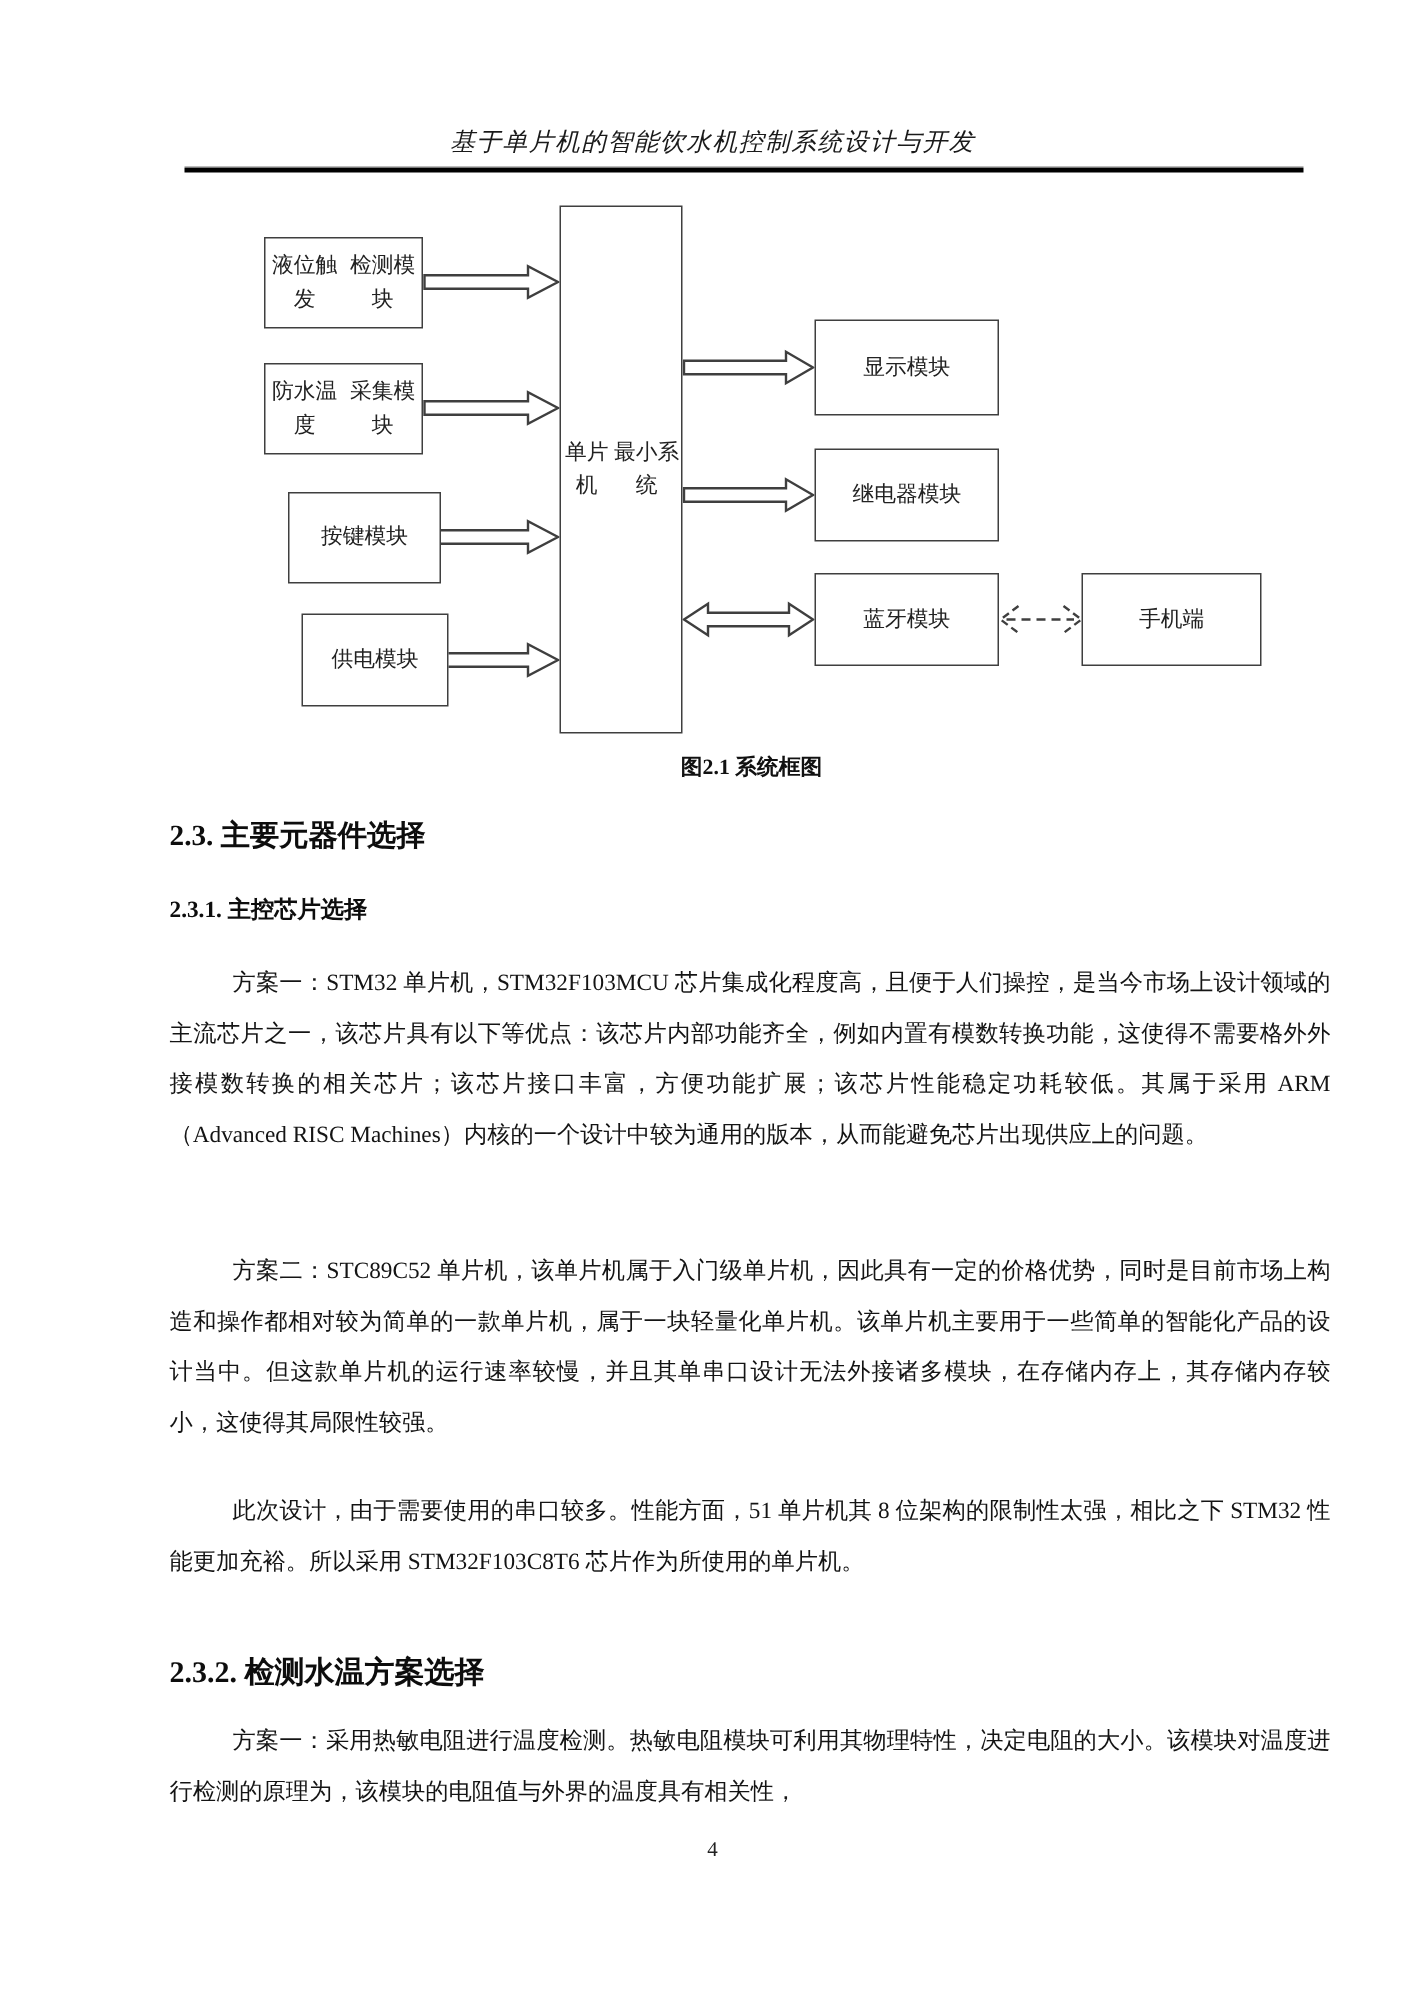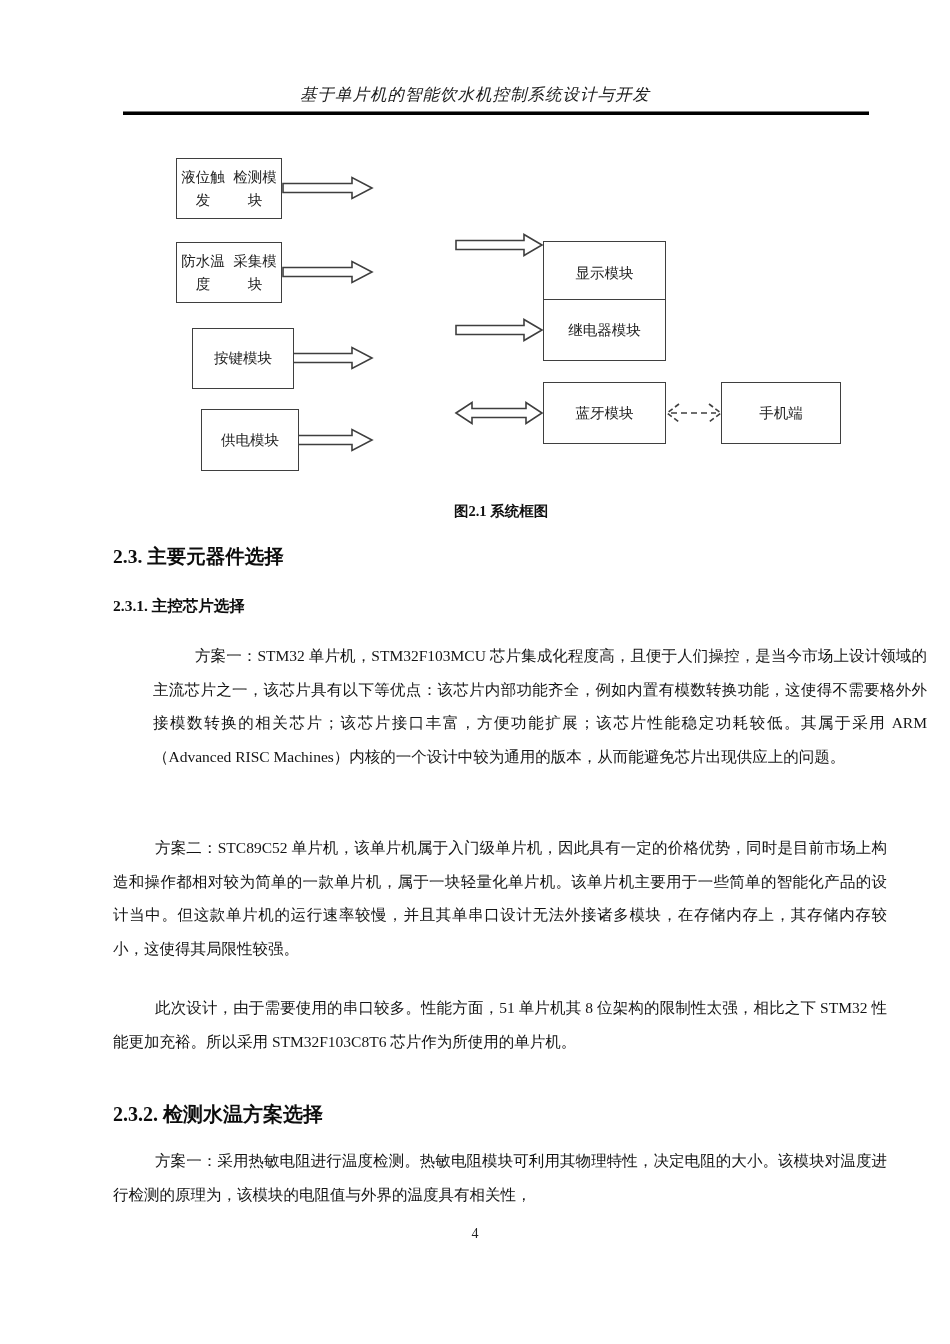--- a/index.html
+++ b/index.html
@@ -24,21 +24,21 @@
   .dbox {
     position:absolute; border:1.5px solid #3f3f3f; background:#fff;
     display:flex; flex-direction:row; align-items:center; justify-content:center;
     font-size:14.5px; line-height:1.55; text-align:center; color:#222;
   }
   .box-liquid    { left:176px; top:158px; width:106px; height:61px; }
   .box-temp      { left:176px; top:242px; width:106px; height:61px; }
   .box-key       { left:192px; top:328px; width:102px; height:61px; }
   .box-power     { left:176px; top:409px; width:98px; height:62px;margin-left:25px; }
   .box-mcu       { left:373px; top:137px; width:82px;  height:352px; }
-  .box-display   { left:543px; top:213px; width:123px; height:64px;margin-top:28px; }
+  .box-display   { left:543px; top:213px; width:123px; height:64px; }
   .box-relay     { left:543px; top:299px; width:123px; height:62px; }
   .box-bluetooth { left:543px; top:382px; width:123px; height:62px; }
   .box-phone     { left:721px; top:382px; width:120px; height:62px; }
   .fig-caption {
     position:absolute; top:502px; left:0; width:100%; margin-left:26px;
     text-align:center; font-weight:bold; font-size:14.5px; color:#111;
   }
   
   .text-col { position:absolute; left:113px; top:0; width:774px; }
   .h-sec {
@@ -46,21 +46,21 @@
     font-family:"Liberation Serif","DejaVu Sans",serif;
   }
   .h23  { top:543px;  font-size:19.5px; }
   .h231 { top:596px;  font-size:15.5px; }
   .h232 { top:1101px; font-size:20px; }
   .para {
     position:absolute; left:0; width:774px;
     font-size:15.5px; line-height:33.5px; text-align:justify;
     text-indent:42px; color:#141414;
   }
-  .p1 { top:639px;margin-left:40px;  }
+  .p1 { top:639px;  }
   .p2 { top:831px;  }
   .p3 { top:991px;  }
   .p4 { top:1144px; }
   .page-num {
     position:absolute; top:1226px; left:0; width:100%;
     text-align:center; font-size:14px; color:#222;
   }
 </style>
 </head>
 <body>
@@ -95,20 +95,24 @@
     <div class="dbox box-temp">
       <span>防水温度</span>
       <span>采集模块</span>
     </div>
     <div class="dbox box-key">
       <span>按键模块</span>
     </div>
     <div class="dbox box-power">
       <span>供电模块</span>
     </div>
+    <div class="dbox box-mcu">
+      <span>单片机</span>
+      <span>最小系统</span>
+    </div>
     <div class="dbox box-display">
       <span>显示模块</span>
     </div>
     <div class="dbox box-relay">
       <span>继电器模块</span>
     </div>
     <div class="dbox box-bluetooth">
       <span>蓝牙模块</span>
     </div>
     <div class="dbox box-phone">

